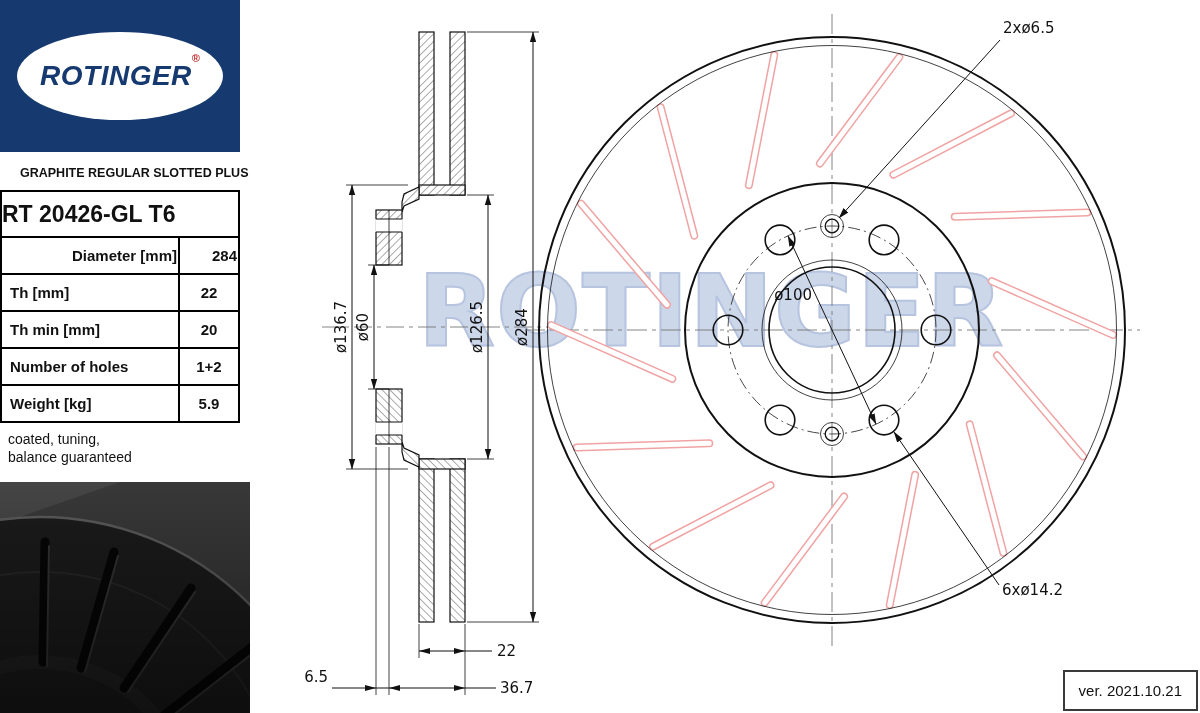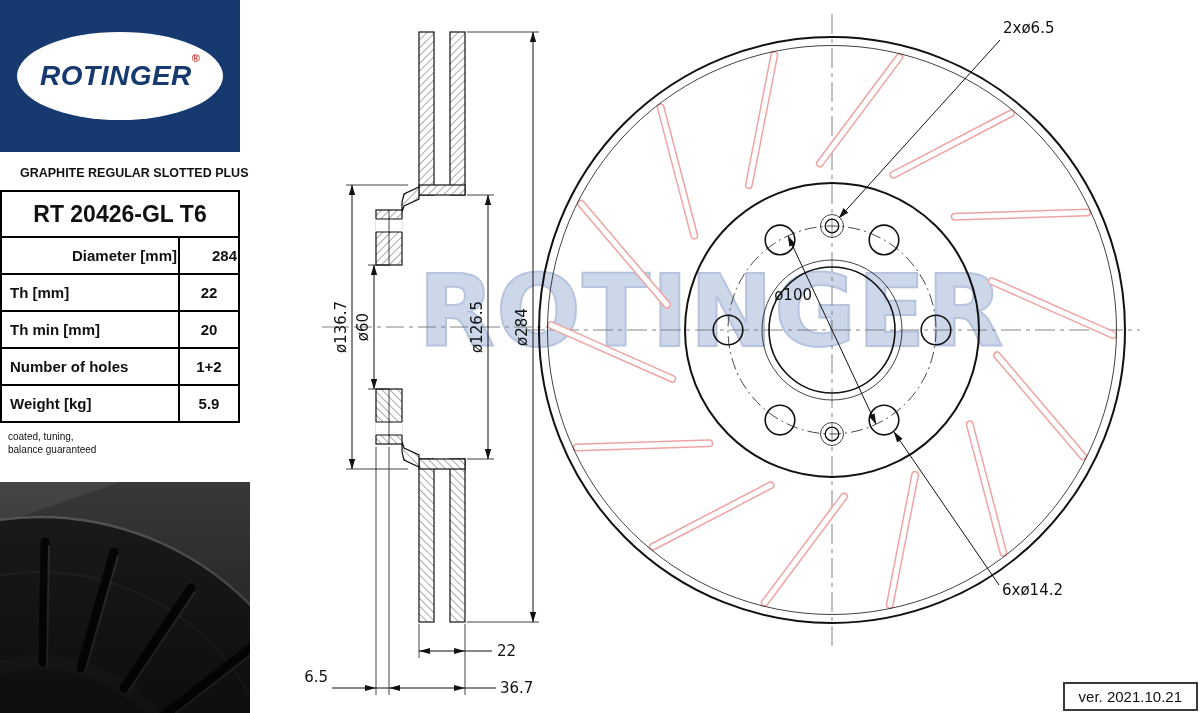--- a/index.html
+++ b/index.html
@@ -6,29 +6,29 @@
   .page{position:relative;width:1200px;height:713px;overflow:hidden;background:#fff;font-family:"Liberation Sans",sans-serif;color:#111;}
   .watermark{position:absolute;left:418px;top:262px;z-index:1;font-family:"DejaVu Sans",sans-serif;font-weight:bold;font-size:100px;letter-spacing:1px;color:#cdd7ea;-webkit-text-stroke:2px #b6c4df;user-select:none;line-height:1;}
   #tech-svg{position:absolute;left:0;top:0;width:1200px;height:713px;z-index:2;}
   .left{position:absolute;left:0;top:0;width:250px;height:713px;background:#fff;z-index:3;}
   .logo-box{width:240px;height:152px;background:#16396f;display:flex;align-items:center;justify-content:center;}
   .logo-ellipse{width:206px;height:88px;background:#fff;border-radius:50%;display:flex;align-items:center;justify-content:center;}
   .logo-text{font-style:italic;font-weight:bold;font-size:28px;color:#16396f;letter-spacing:.5px;}
   .logo-reg{color:#c42a2a;font-size:11px;font-weight:bold;align-self:flex-start;margin-top:20px;}
   .series{width:240px;box-sizing:border-box;padding:14px 4px 10px 20px;font-weight:bold;font-size:12.5px;white-space:nowrap;}
   .spec-block{width:240px;box-sizing:border-box;border:2px solid #000;}
-  .code-box{height:44px;line-height:44px;text-align:center;font-weight:bold;font-size:23px;border-bottom:2px solid #000;}
+  .code-box{height:44px;line-height:44px;font-weight:bold;font-size:23px;border-bottom:2px solid #000;}
   table.specs{width:100%;border-collapse:collapse;}
   .specs td{border-top:2px solid #000;font-weight:bold;font-size:15px;height:33px;}
   .specs tr:first-child td{border-top:none;text-align:right;}
   .specs td.lbl{padding-left:8px;border-right:2px solid #000;}
   .specs td.val{width:56px;text-align:center;margin-left:19px;}
-  .notes{padding:7px 8px 0 8px;font-size:10px;line-height:1.3;}
+  .notes{padding:7px 8px 0 8px;font-size:14px;line-height:1.3;}
   .photo{position:absolute;left:0;top:482px;width:250px;height:231px;}
-  .version{position:absolute;right:2px;bottom:2px;border:2px solid #3a3a3a;padding:4px 14px;font-size:15px;background:#fff;z-index:4;}
+  .version{position:absolute;right:2px;bottom:2px;border:2px solid #3a3a3a;padding:10px 14px;font-size:15px;background:#fff;z-index:4;}
   .dim{font-family:"DejaVu Sans",sans-serif;font-size:15px;fill:#111;}
 </style>
 </head>
 <body>
 
 <div class="page">
 
   <div class="watermark">ROTINGER</div>
 
   <svg id="tech-svg" viewBox="0 0 1200 713">

